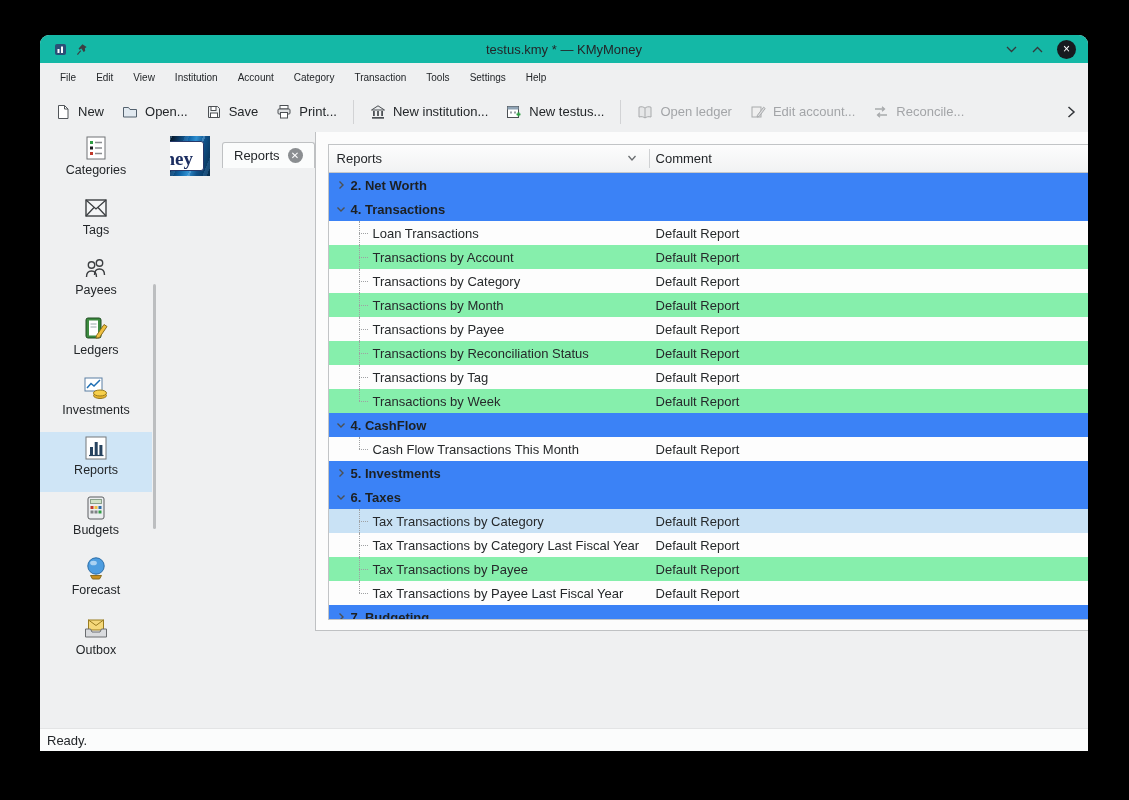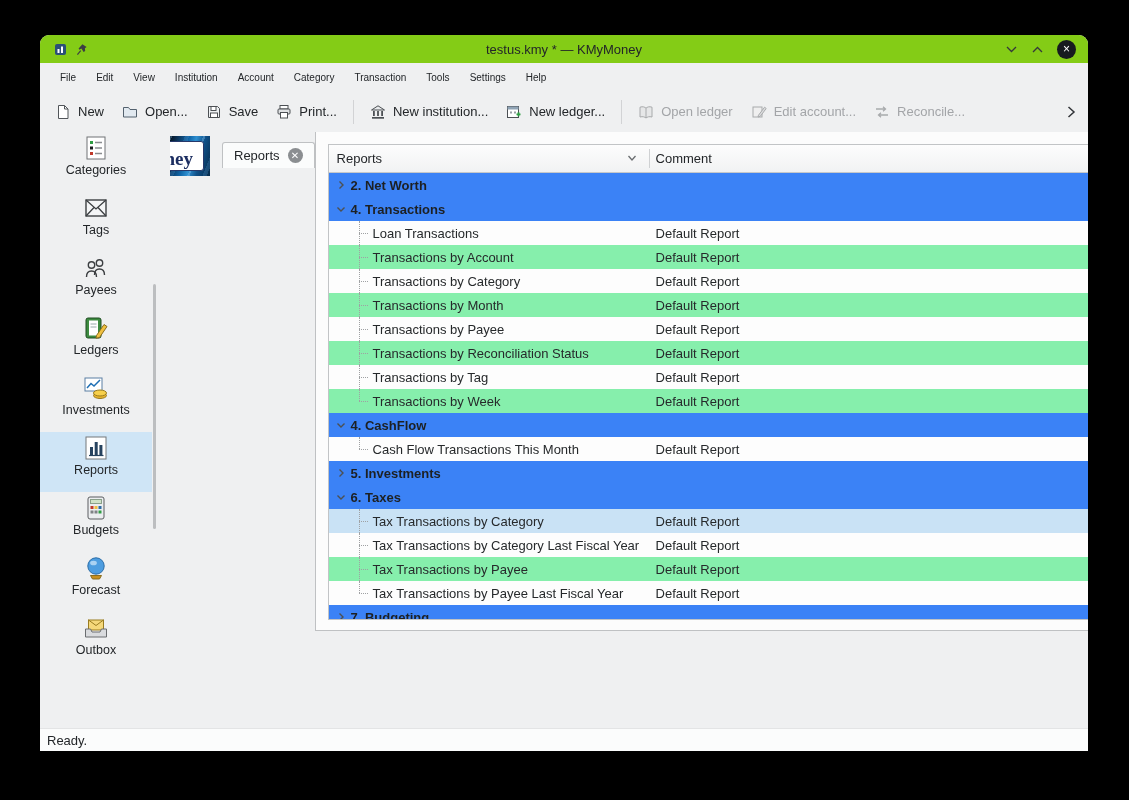--- a/index.html
+++ b/index.html
@@ -11,21 +11,21 @@
   }
   .canvas { position:relative; width:1129px; height:800px; background:#000; overflow:hidden; }
 
   .window {
     position:absolute; left:40px; top:35px; width:1048px; height:716px;
     background:#eff0f1; border-radius:9px 9px 0 0; overflow:hidden;
     display:flex; flex-direction:column; box-shadow:0 0 22px rgba(0,0,0,.65);
   }
 
   
-  .titlebar { position:relative; height:28px; flex:0 0 28px; display:flex; align-items:center; background:#84cc16; }
+  .titlebar { position:relative; height:28px; flex:0 0 28px; display:flex; align-items:center; background:#14b8a6; }
   .titlebar-title { position:absolute; left:0; right:0; text-align:center; font-size:13px; color:#232629; }
   .tb-left { position:absolute; left:14px; top:0; height:28px; display:flex; align-items:center; gap:8px; }
   .tb-right { position:absolute; right:12px; top:0; height:28px; display:flex; align-items:center; gap:13px; }
   .close-btn { width:19px; height:19px; border-radius:50%; background:#171a1f; color:#fff;
     display:flex; align-items:center; justify-content:center; font-size:12px; line-height:1; }
   .winctl { display:flex; align-items:center; }
 
   
   .menubar { height:28px; flex:0 0 28px; display:flex; align-items:center; padding-left:10px; }
   .menu-item { padding:4px 10px; font-size:10px; color:#232629; border-radius:3px; }
@@ -211,21 +211,21 @@
       <div class="tbtn">
         <span class="ticon">
           <svg width="16" height="16" viewBox="0 0 16 16">
               <rect x="1.5" y="2.5" width="11" height="11" fill="#fff" stroke="#4c5054"></rect>
               <rect x="1.5" y="2.5" width="11" height="3" fill="#8fa3b5"></rect>
               <rect x="4" y="7.5" width="2" height="2" fill="#9aa0a6"></rect>
               <rect x="8" y="7.5" width="2" height="2" fill="#9aa0a6"></rect>
               <path d="M12.8 11.3h4 M14.8 9.3v4" transform="translate(-2.3,-1)" stroke="#2f9e44" stroke-width="1.8" fill="none"></path>
             </svg>
         </span>
-        <span>New ledger...</span>
+        <span>New testus...</span>
       </div>
       <div class="tsep"></div>
       <div class="tbtn disabled">
         <span class="ticon">
           <svg width="16" height="16" viewBox="0 0 16 16">
               <path d="M2 3.2 C4.8 2.2 6.8 3 8 4.2 C9.2 3 11.2 2.2 14 3.2 V13 C11.2 12.2 9.2 13 8 14 C6.8 13 4.8 12.2 2 13 Z" fill="#e6e7e8" stroke="#a8aaac"></path>
               <line x1="8" y1="4.2" x2="8" y2="14" stroke="#a8aaac"></line>
             </svg>
         </span>
         <span>Open ledger</span>

